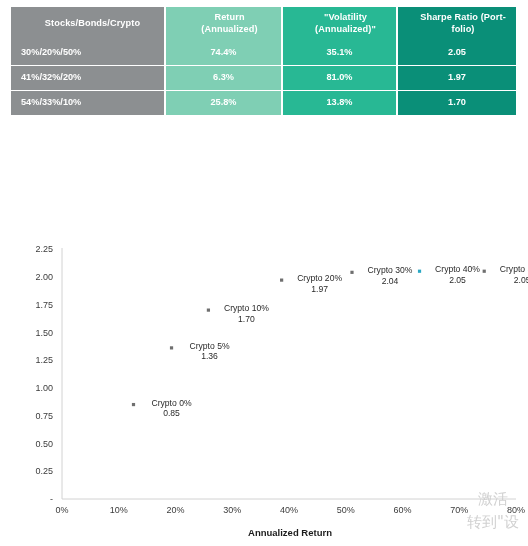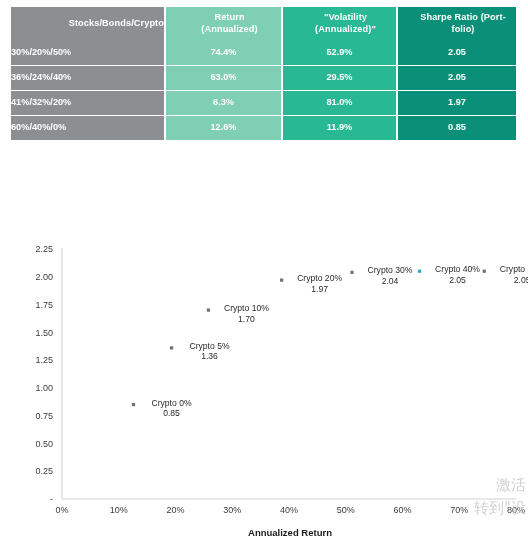--- a/index.html
+++ b/index.html
@@ -52,26 +52,27 @@
   .col-vol    { width: 115px; }
   .col-sharpe { width: 118px; }
 
   .c-alloc  { background: #8c8f91; }
   .c-return { background: #7fcfb4; }
   .c-vol    { background: #28b894; }
   .c-sharpe { background: #0a8f78; }
 
   #alloc-table tbody td.c-alloc {
     text-align: left;
+    padding-left: 10px;
     font-weight: bold;
     font-size: 9.2px;
     margin-top: 12px;
   }
   #alloc-table thead th.c-alloc {
-    text-align: right;
+    text-align: center;
     padding-left: 10px;
   }
 
   
   #chart {
     position: absolute;
     left: 0;
     top: 228px;
     width: 528px;
     height: 318px;
@@ -99,29 +100,29 @@
     fill: #2a2a2a;
     text-anchor: middle;
   }
 
   .axis-line { stroke: #d2d2d2; stroke-width: 1; }
 
   
   #watermark {
     position: absolute;
     right: 2px;
-    bottom: 18px;
+    bottom: 4px;
     width: 66px;
     height: 54px;
     pointer-events: none;
     color: #c9c9c9;
     font-family: "DejaVu Sans", sans-serif;
     font-size: 15px;
     line-height: 1.5;
-    text-align: right;
+    text-align: center;
     opacity: 0.85;
   }
   #watermark div { white-space: nowrap; }
 </style>
 </head>
 <body>
 
 <table id="alloc-table">
   <colgroup>
     <col class="col-alloc">
@@ -145,40 +146,34 @@
       <th class="c-sharpe">
         <div>Sharpe Ratio (Port-</div>
         <div>folio)</div>
       </th>
     </tr>
   </thead>
   <tbody id="table-body">
       <tr>
         <td class="c-alloc">30%/20%/50%</td>
         <td class="c-return">74.4%</td>
-        <td class="c-vol">52.9%</td>
-        <td class="c-sharpe">2.05</td>
-      </tr>
-      <tr>
-        <td class="c-alloc">36%/24%/40%</td>
-        <td class="c-return">63.0%</td>
-        <td class="c-vol">29.5%</td>
+        <td class="c-vol">35.1%</td>
         <td class="c-sharpe">2.05</td>
       </tr>
       <tr>
         <td class="c-alloc">41%/32%/20%</td>
         <td class="c-return">6.3%</td>
         <td class="c-vol">81.0%</td>
         <td class="c-sharpe">1.97</td>
       </tr>
       <tr>
-        <td class="c-alloc">60%/40%/0%</td>
-        <td class="c-return">12.6%</td>
-        <td class="c-vol">11.9%</td>
-        <td class="c-sharpe">0.85</td>
+        <td class="c-alloc">54%/33%/10%</td>
+        <td class="c-return">25.8%</td>
+        <td class="c-vol">13.8%</td>
+        <td class="c-sharpe">1.70</td>
       </tr>
     </tbody>
 </table>
 
 <div id="chart">
   <svg id="chart-svg" width="528" height="318" viewBox="0 0 528 318">
     <g id="y-ticks">
         <text x="53" y="274.2" class="ytick">-</text>
         <text x="53" y="246.42222222222222" class="ytick">0.25</text>
         <text x="53" y="218.64444444444445" class="ytick">0.50</text>

